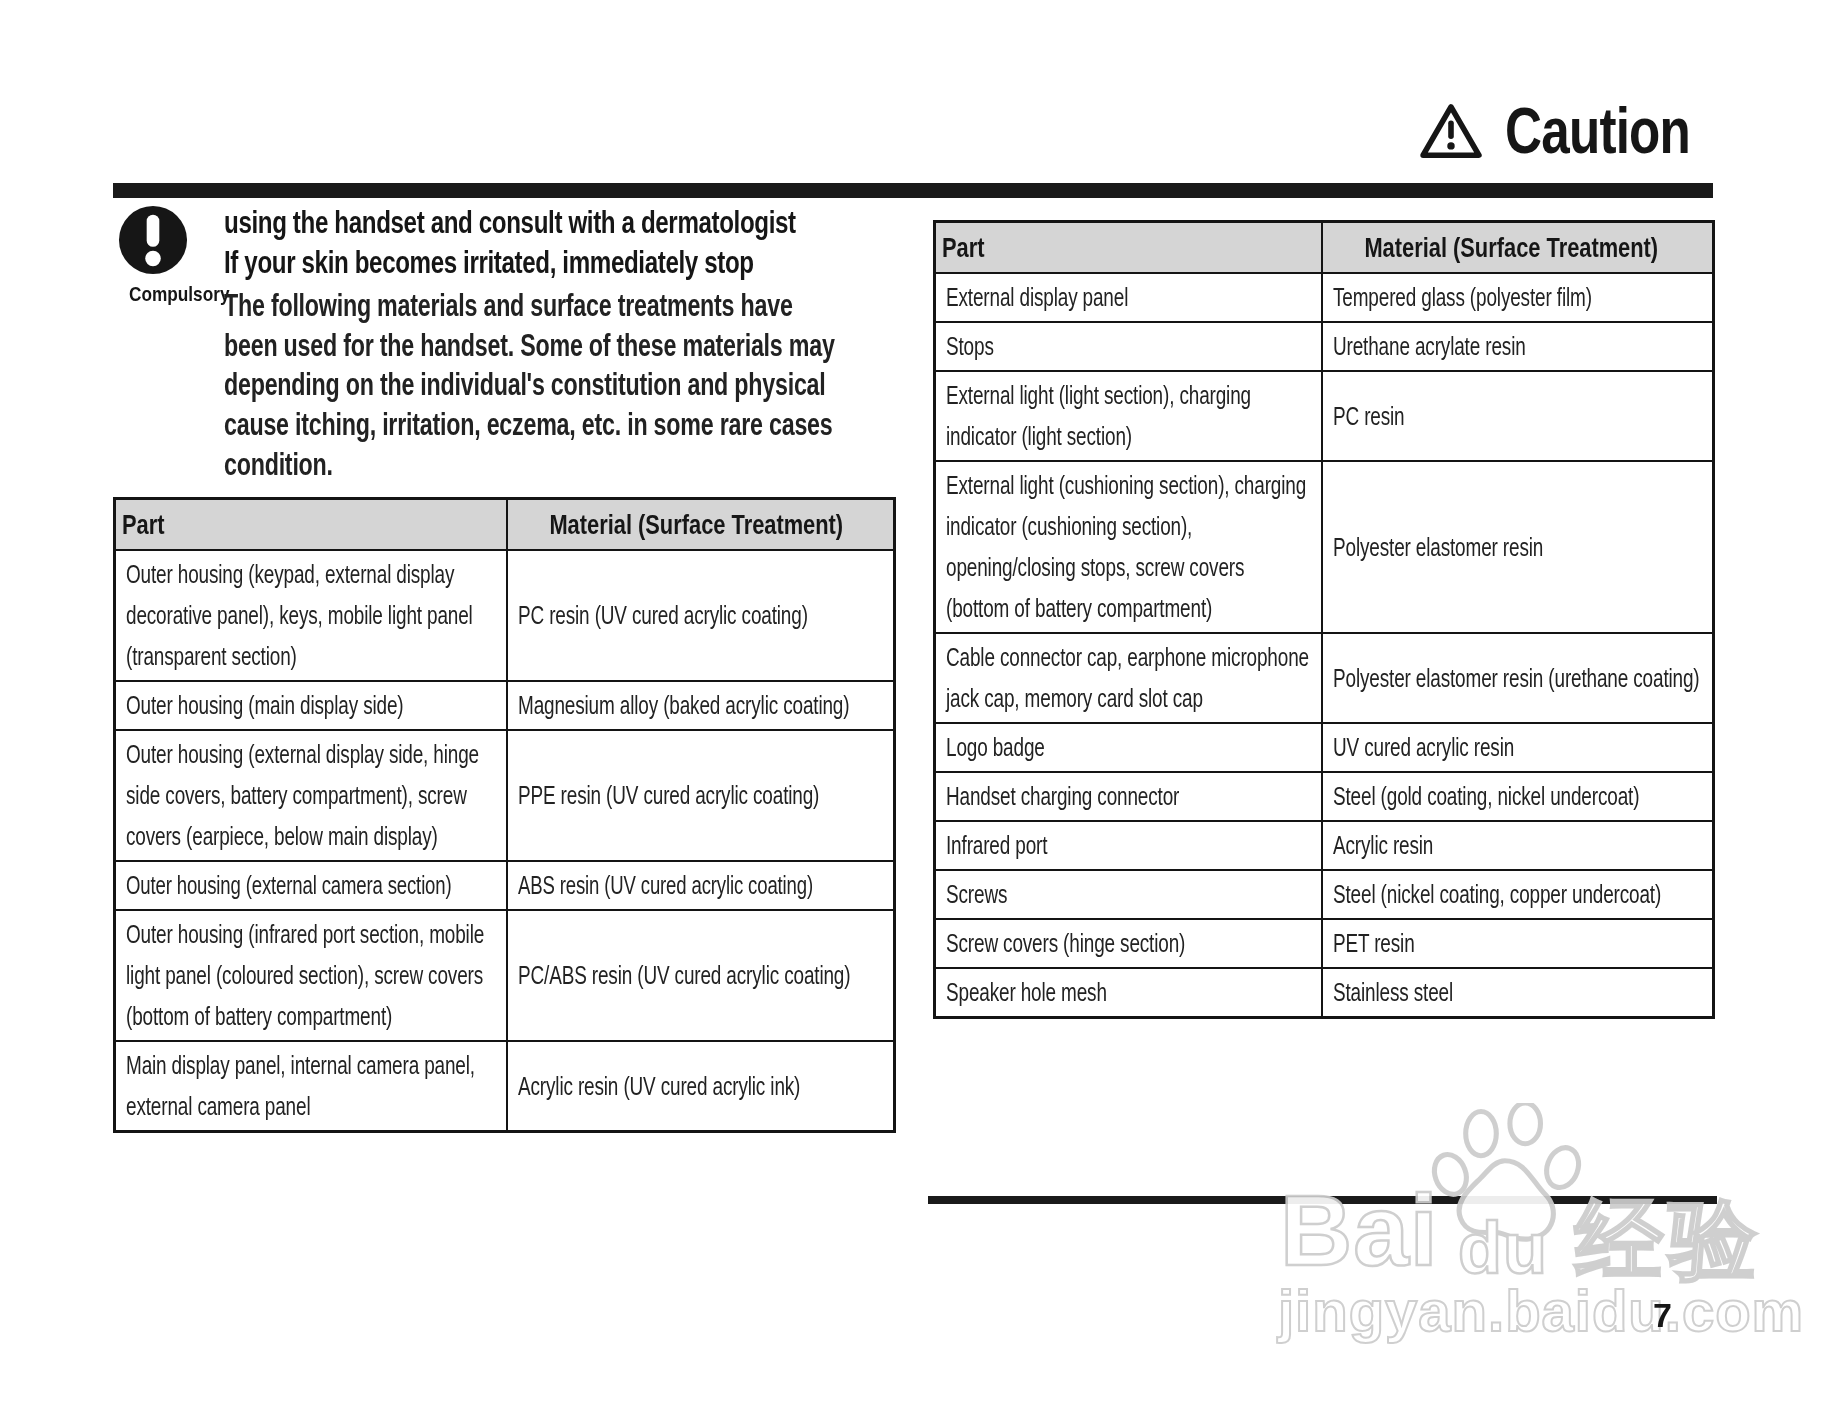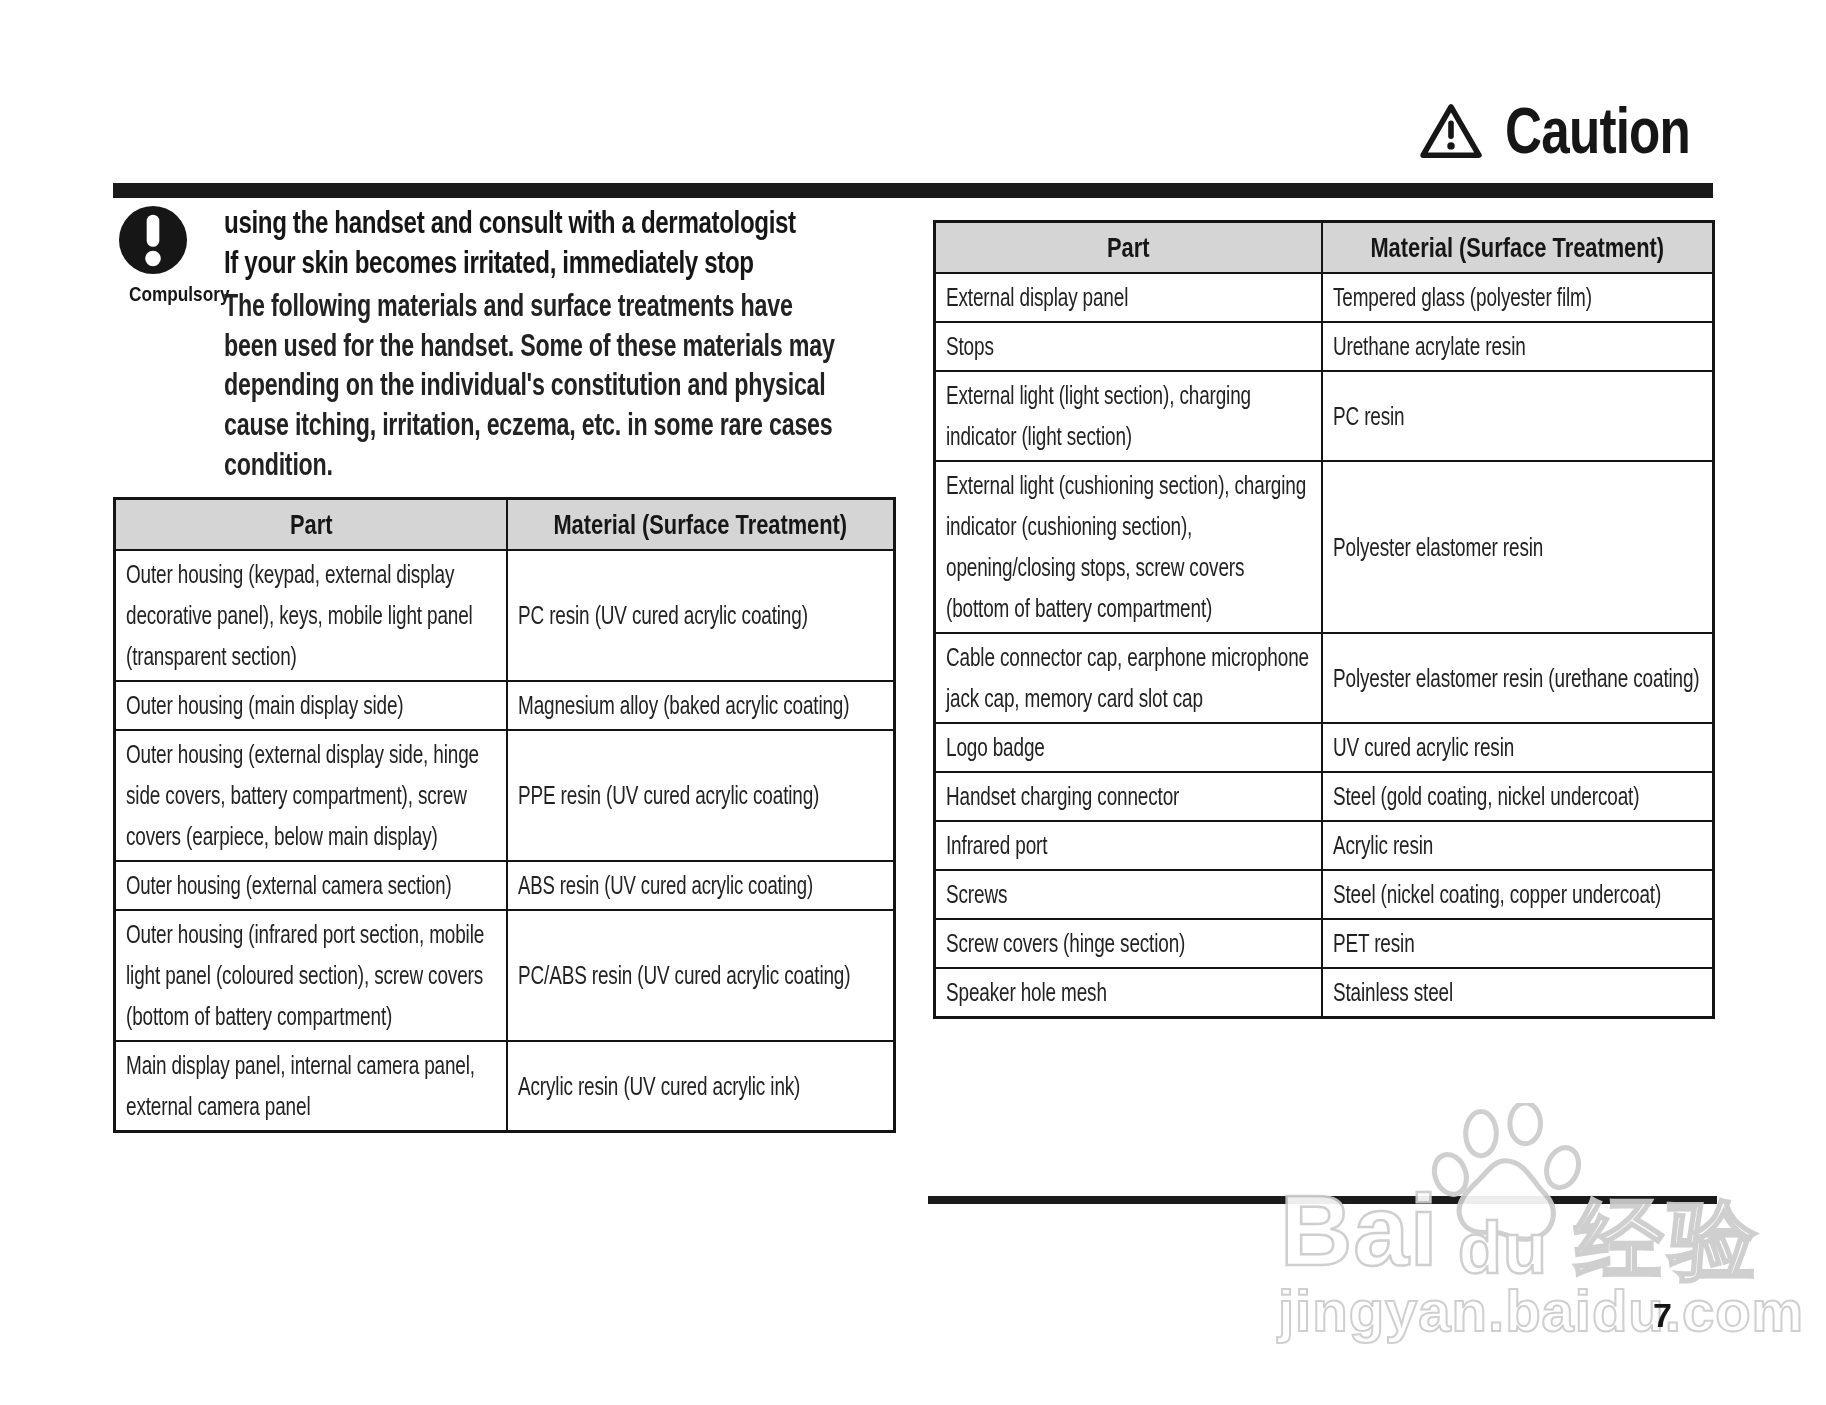--- a/index.html
+++ b/index.html
@@ -42,21 +42,21 @@
   }
   
   table.materials{
     position:absolute;border-collapse:collapse;table-layout:fixed;background:#fff;
     border:3px solid #141414;
   }
   #left-table{left:113px;top:497px;width:780px;}
   #right-table{left:933px;top:220px;width:779px;}
   table.materials th{
     border:2.5px solid #141414;background:#d5d5d5;height:49px;
-    font-size:28px;font-weight:bold;text-align:center;padding:0;color:#161616;
+    font-size:28px;font-weight:bold;text-align:left;padding:0;color:#161616;
   }
   table.materials td{
     border:2.5px solid #141414;padding:3px 10px;vertical-align:middle;
     font-size:26.5px;line-height:41px;color:#222;overflow:hidden;
   }
   .hx{display:inline-block;white-space:nowrap;transform:scaleX(0.78);}
   .cell-x{
     display:inline-block;width:140%;transform:scaleX(0.715);transform-origin:0 50%;
     letter-spacing:-0.2px;
   }

